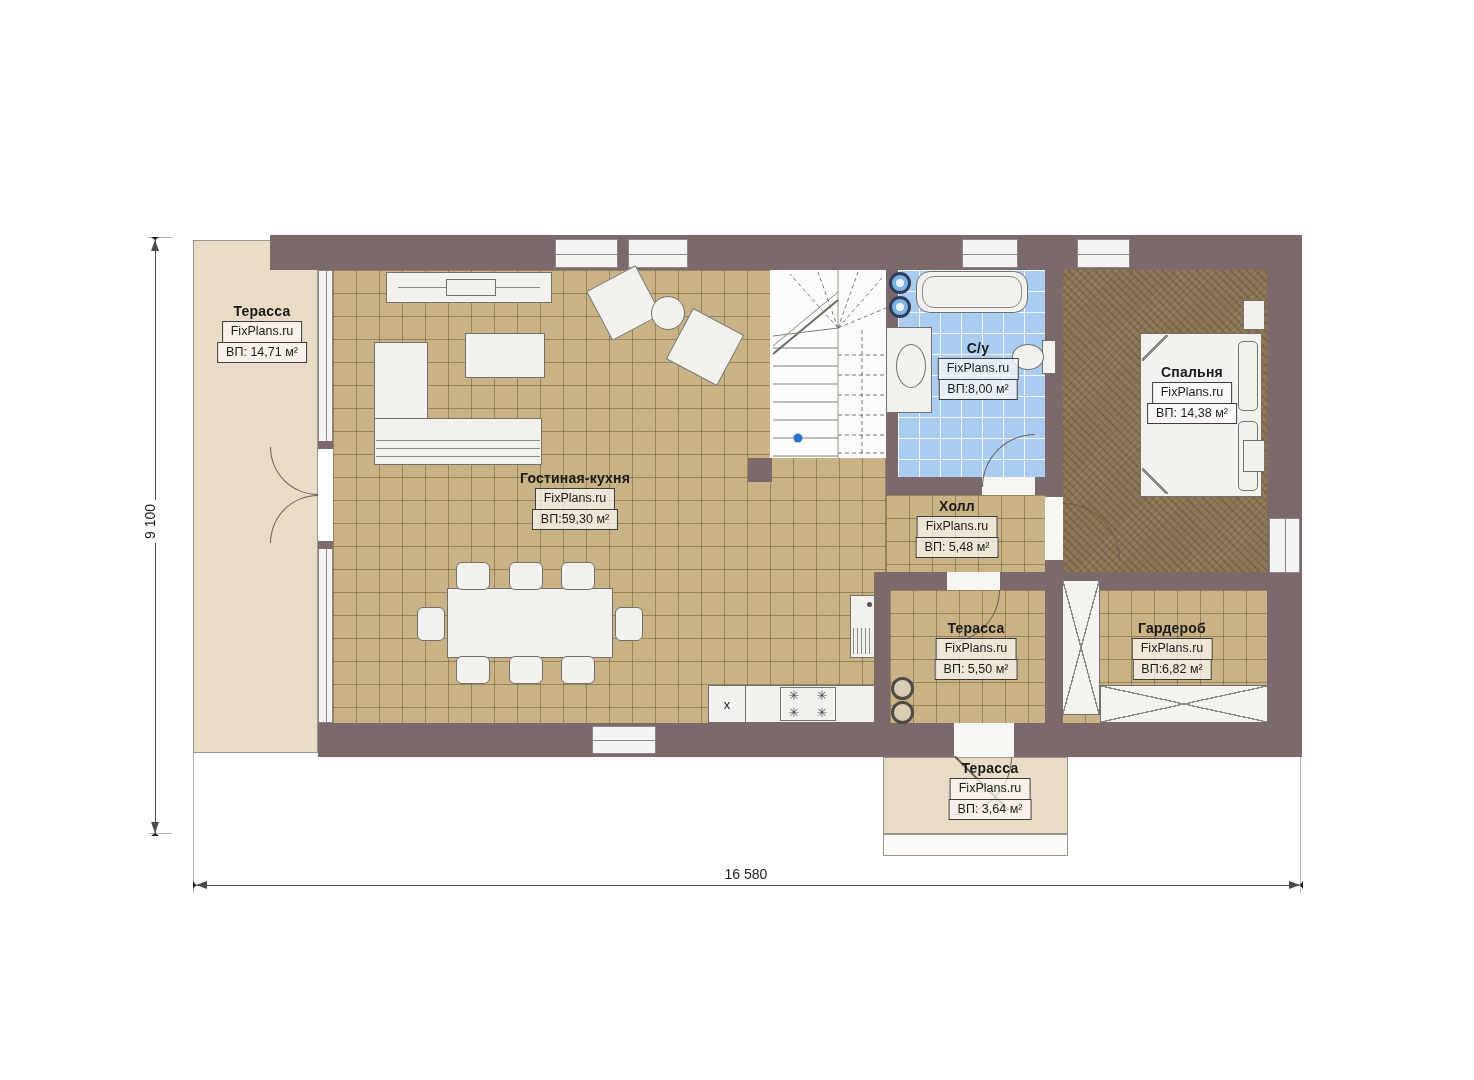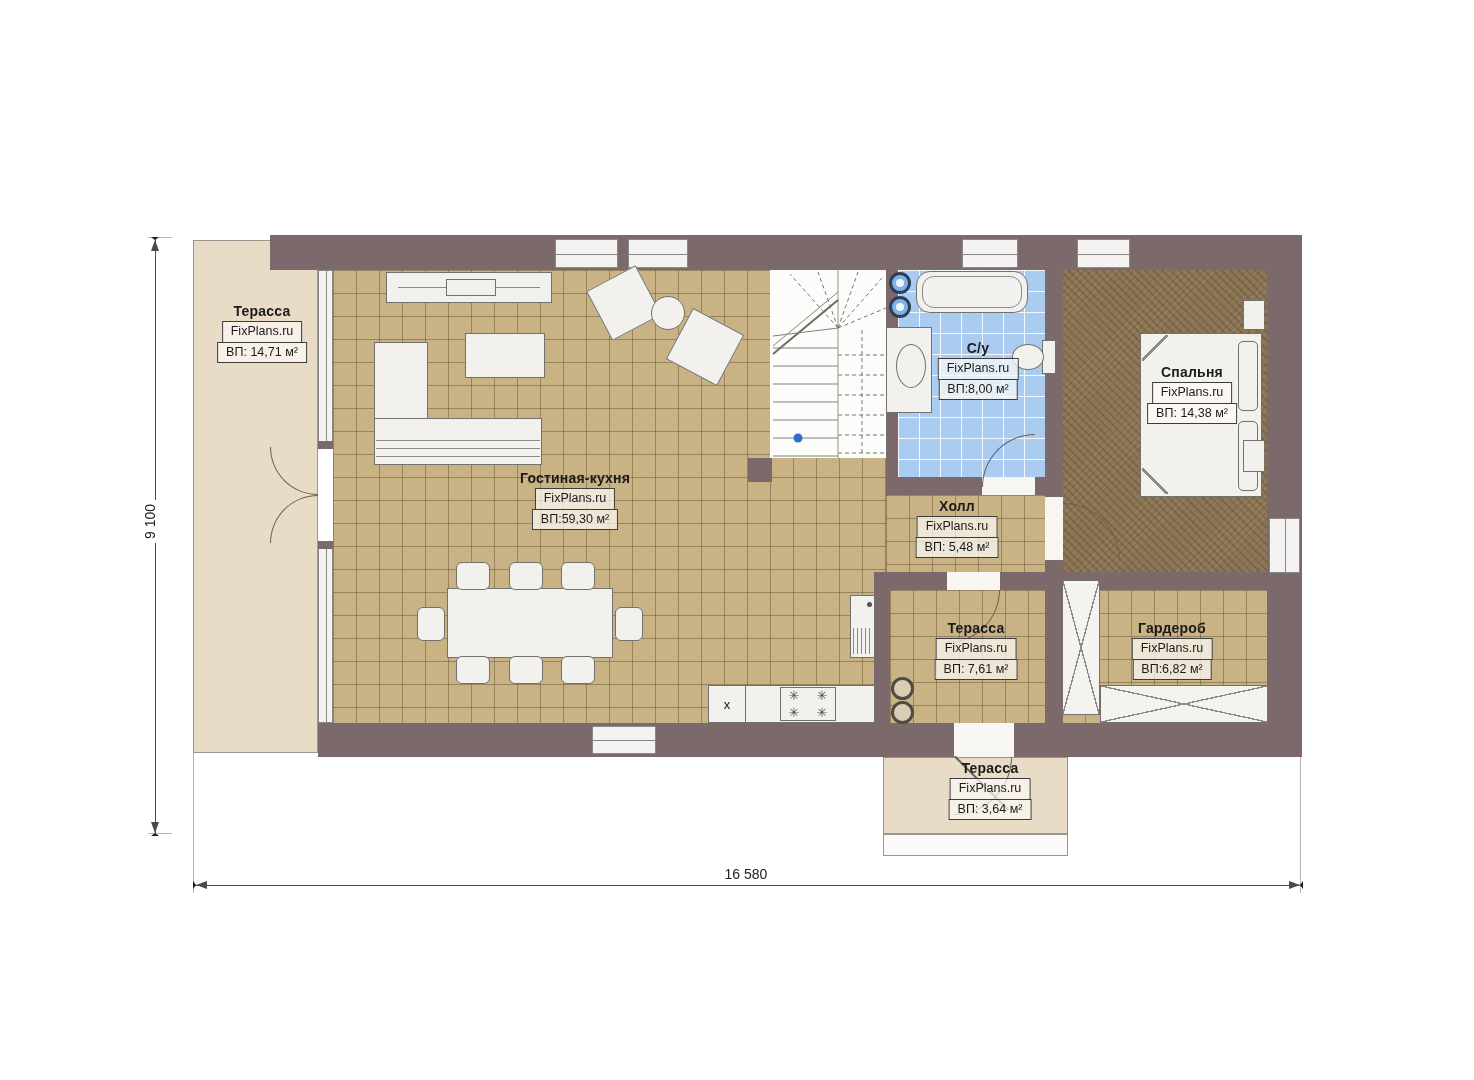--- a/index.html
+++ b/index.html
@@ -227,21 +227,21 @@
     <div class="rl-box">ВП: 14,38 м²</div>
   </div>
   <div class="room-label" style="left:957px;top:498px;">
     <div class="rl-title">Холл</div>
     <div class="rl-box">FixPlans.ru</div>
     <div class="rl-box">ВП: 5,48 м²</div>
   </div>
   <div class="room-label" style="left:976px;top:620px;">
     <div class="rl-title">Терасса</div>
     <div class="rl-box">FixPlans.ru</div>
-    <div class="rl-box">ВП: 7,61 м²</div>
+    <div class="rl-box">ВП: 5,50 м²</div>
   </div>
   <div class="room-label" style="left:1172px;top:620px;">
     <div class="rl-title">Гардероб</div>
     <div class="rl-box">FixPlans.ru</div>
     <div class="rl-box">ВП:6,82 м²</div>
   </div>
   <div class="room-label" style="left:990px;top:760px;">
     <div class="rl-title">Терасса</div>
     <div class="rl-box">FixPlans.ru</div>
     <div class="rl-box">ВП: 3,64 м²</div>

